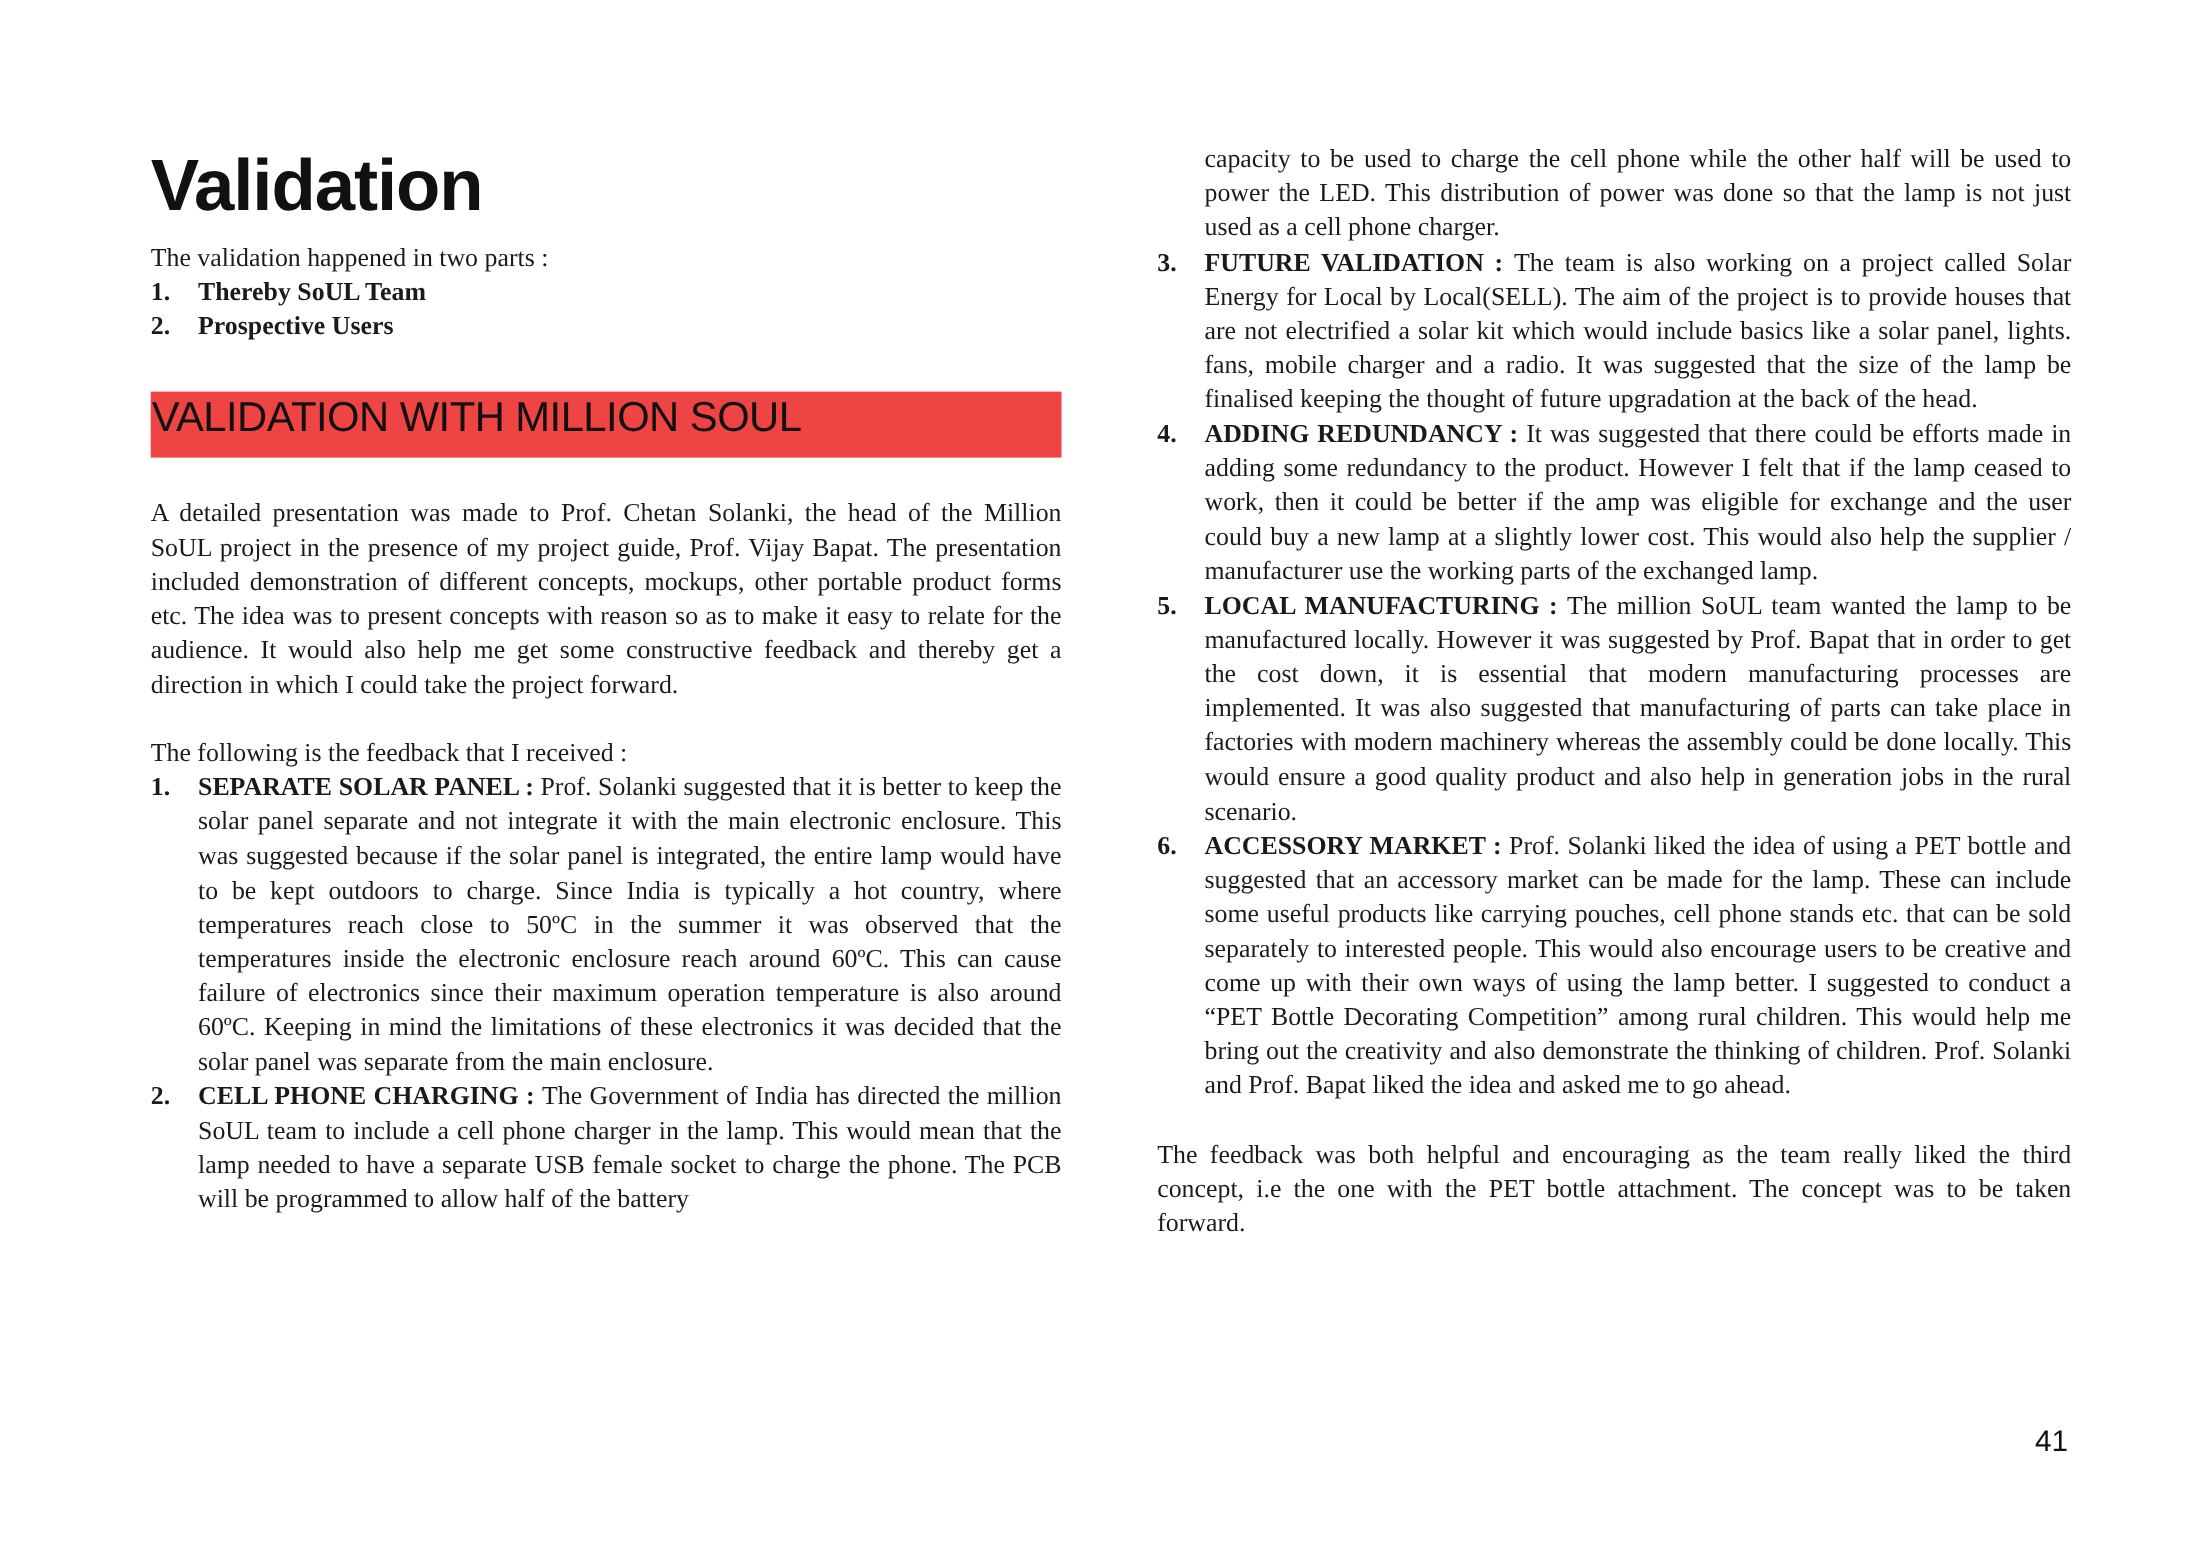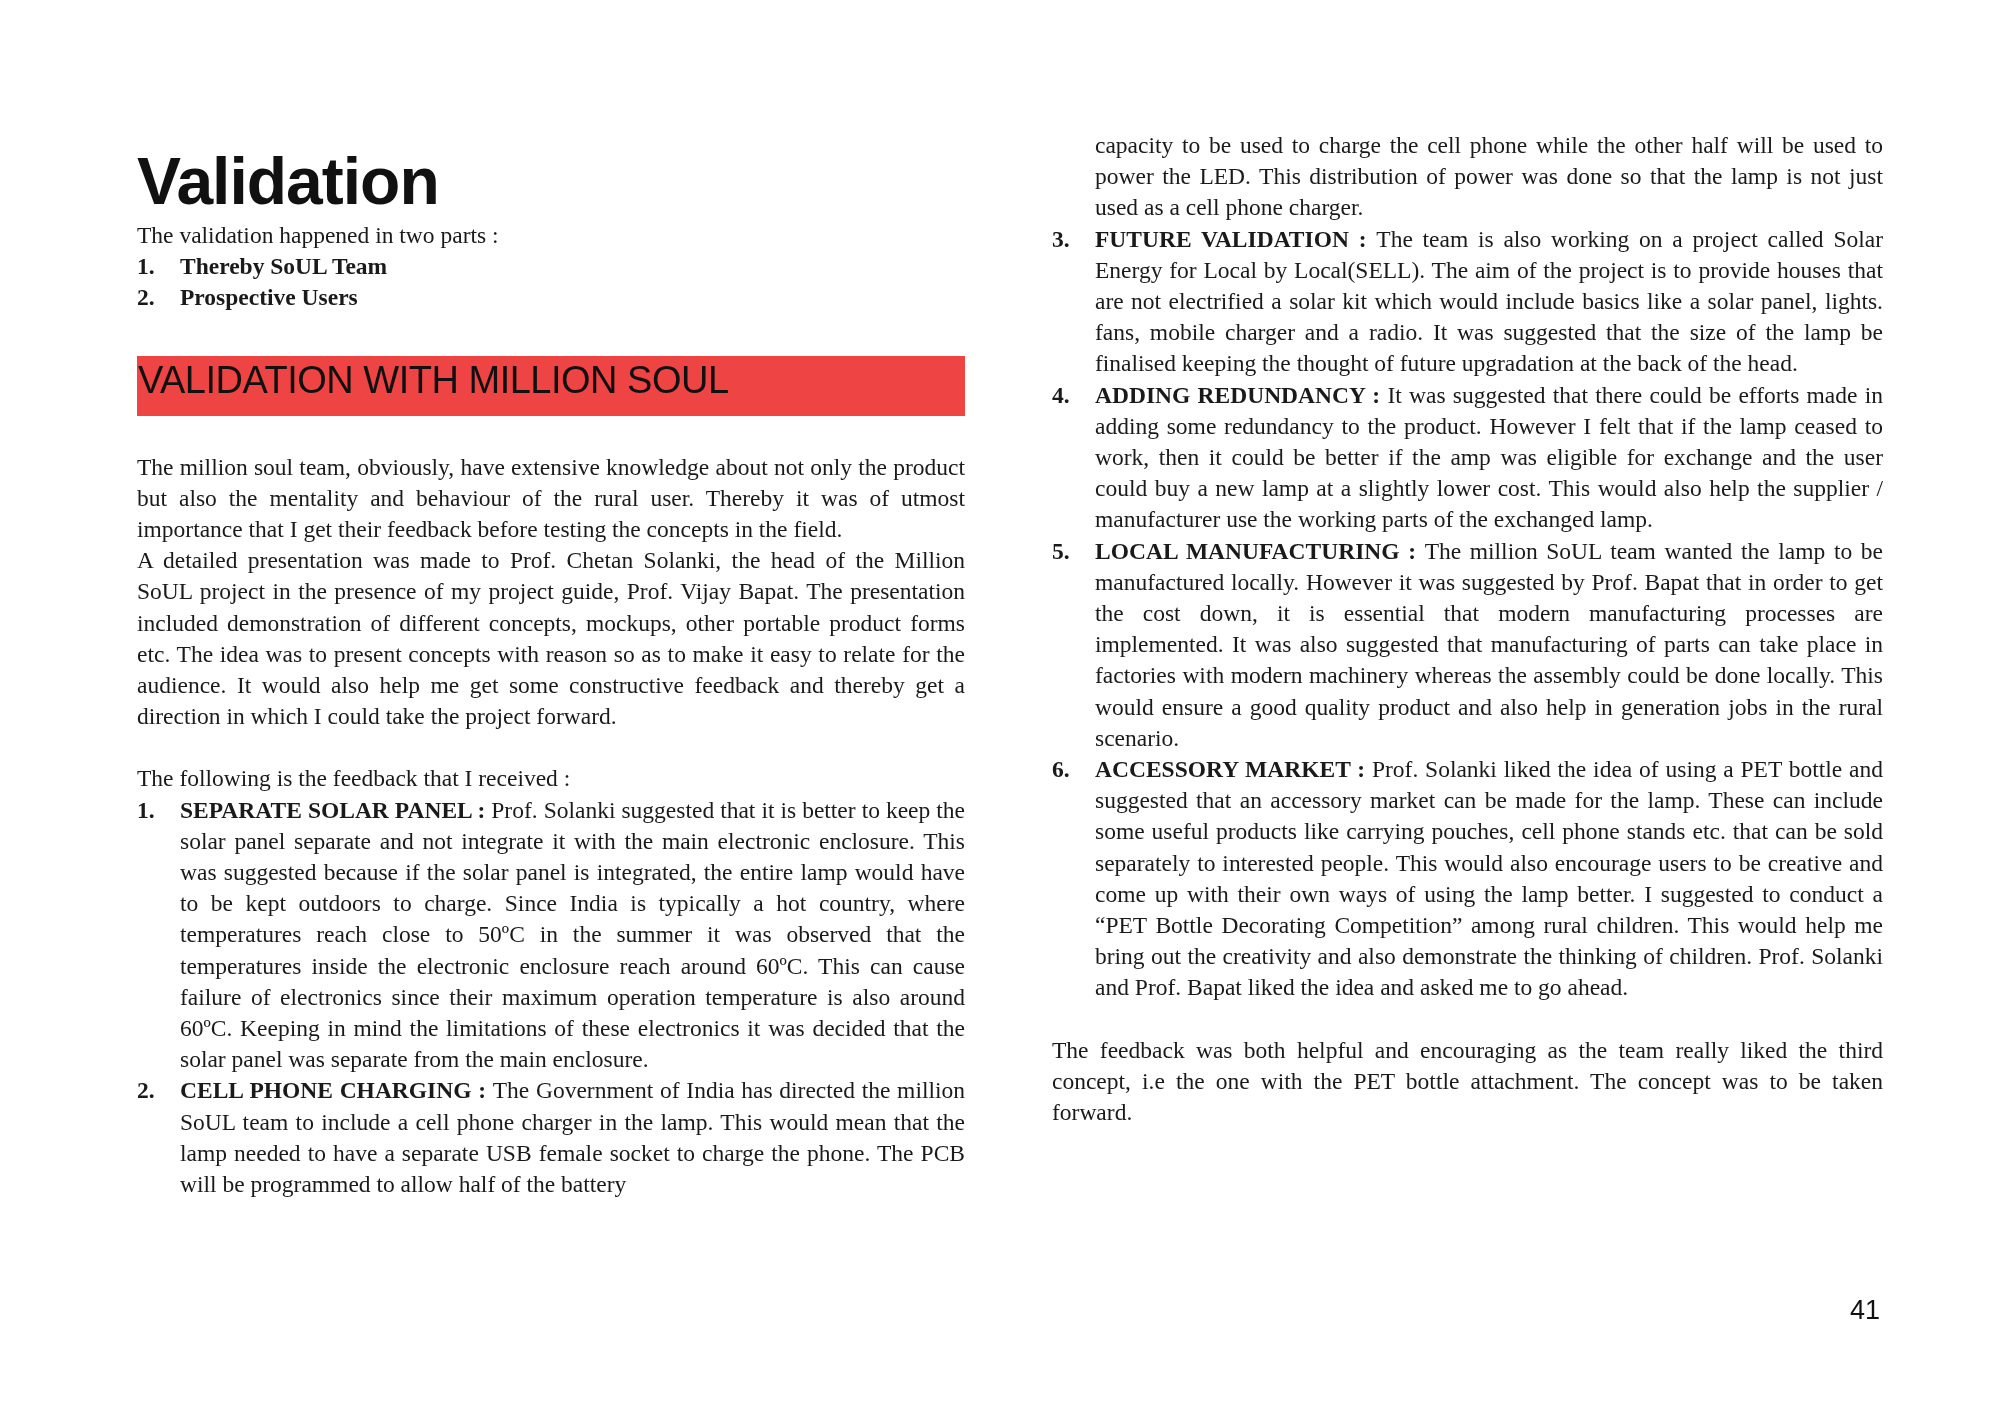--- a/index.html
+++ b/index.html
@@ -10,21 +10,21 @@
     body {
       width: 2000px;
       height: 1414px;
       position: relative;
       overflow: hidden;
       color: #1a1a1a;
     }
     .page-title {
       position: absolute;
       left: 137px;
-      top: 148px;
+      top: 135px;
       font-family: "Liberation Sans", sans-serif;
       font-weight: bold;
       font-size: 66px;
       letter-spacing: -1px;
       line-height: 1;
       color: #111;
       margin: 0;
     }
     .col {
       position: absolute;
@@ -91,21 +91,20 @@
       <span class="list-title">Thereby SoUL Team</span>
     </li>
     <li class="list-item">
       <span class="list-num">2.</span>
       <span class="list-title">Prospective Users</span>
     </li>
   </ul>
 
   <h2 class="section-heading">VALIDATION WITH MILLION SOUL</h2>
 
-  <p>The million soul team, obviously, have extensive knowledge about not only the product but also the mentality and behaviour of the rural user. Thereby it was of utmost importance that I get their feedback before testing the concepts in the field.</p>
   <p>A detailed presentation was made to Prof. Chetan Solanki, the head of the Million SoUL project in the presence of my project guide, Prof. Vijay Bapat. The presentation included demonstration of different concepts, mockups, other portable product forms etc. The idea was to present concepts with reason so as to make it easy to relate for the audience. It would also help me get some constructive feedback and thereby get a direction in which I could take the project forward.</p>
   <div class="spacer"></div>
   <p>The following is the feedback that I received :</p>
 
   <ol class="feedback-list">
     <li class="list-item">
       <span class="list-num">1.</span>
       <span class="list-title">SEPARATE SOLAR PANEL : </span>
       <span>Prof. Solanki suggested that it is better to keep the solar panel separate and not integrate it with the main electronic enclosure. This was suggested because if the solar panel is integrated, the entire lamp would have to be kept outdoors to charge. Since India is typically a hot country, where temperatures reach close to 50ºC in the summer it was observed that the temperatures inside the electronic enclosure reach around 60ºC. This can cause failure of electronics since their maximum operation temperature is also around 60ºC. Keeping in mind the limitations of these electronics it was decided that the solar panel was separate from the main enclosure.</span>
     </li>

